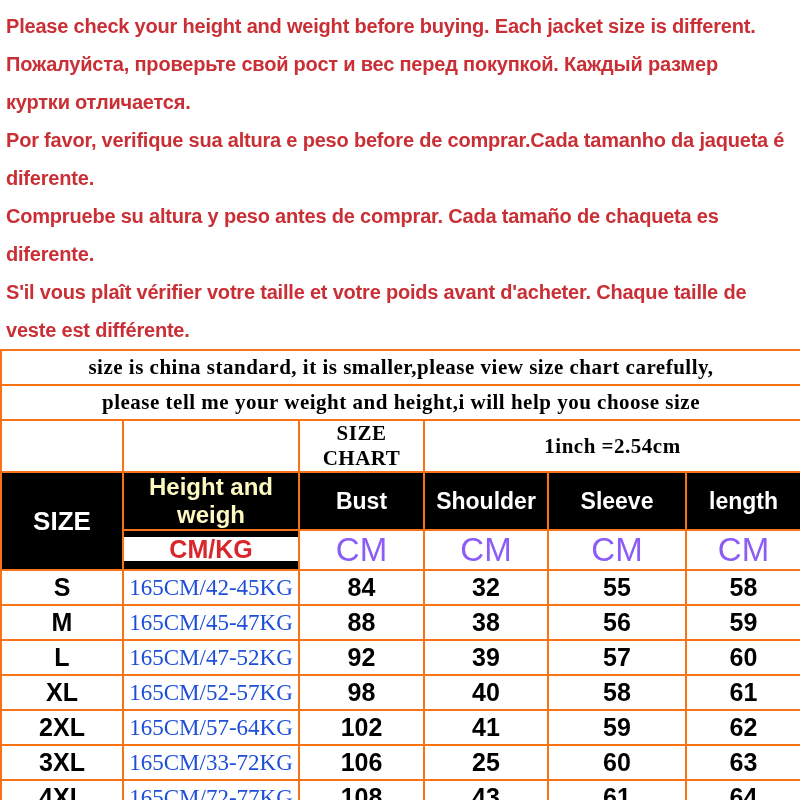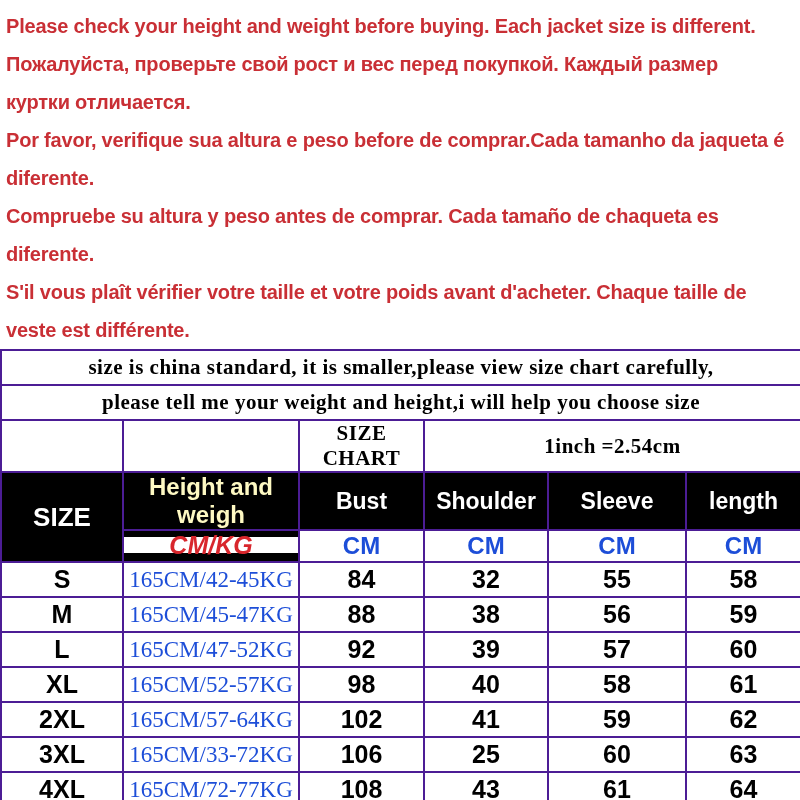--- a/index.html
+++ b/index.html
@@ -24,21 +24,21 @@
     overflow: hidden;
   }
 
   
   table.chart {
     width: 800px;
     border-collapse: collapse;
     table-layout: fixed;
   }
   table.chart td {
-    border: 2px solid #4c1d95;
+    border: 2px solid #f97316;
     text-align: center;
     vertical-align: middle;
     padding: 0;
     overflow: hidden;
   }
   .note {
     height: 33px;
     font-family: "Liberation Serif", serif;
     font-weight: bold;
     font-size: 21px;
@@ -58,36 +58,35 @@
     height: 31px;
     background: #000;
     color: #fff;
     font-weight: bold;
     font-size: 23px;
   }
   .size-head { font-size: 26px; }
   .hw-head { color: #fef9c3; font-size: 24px; }
   .unit {
     height: 30px;
-    color: #1d4ed8;
-    font-weight: bold;
-    font-size: 24px;
+    color: #8b5cf6;
+    font-weight: normal;
+    font-size: 33px;
   }
   .unit-cmkg { height: 30px; background: #000; }
   .cmkg-inner {
-    height: 16px;
+    height: 24px;
     margin: 2px 0 4px 0;
     background: #fff;
     color: #d8262c;
     font-weight: bold;
     font-size: 25px;
     display: flex;
     align-items: center;
     justify-content: center;
-    font-style: italic;
   }
   .bust-unit { border-left-width: 10px; }
   .cell-size { height: 33px; font-weight: bold; font-size: 25px; color: #000; }
   .cell-hw {
     font-family: "Liberation Serif", serif;
     font-size: 23px;
     color: #1d4ed8;
   }
   .cell-num { font-weight: bold; font-size: 25px; color: #000; }
 </style>

